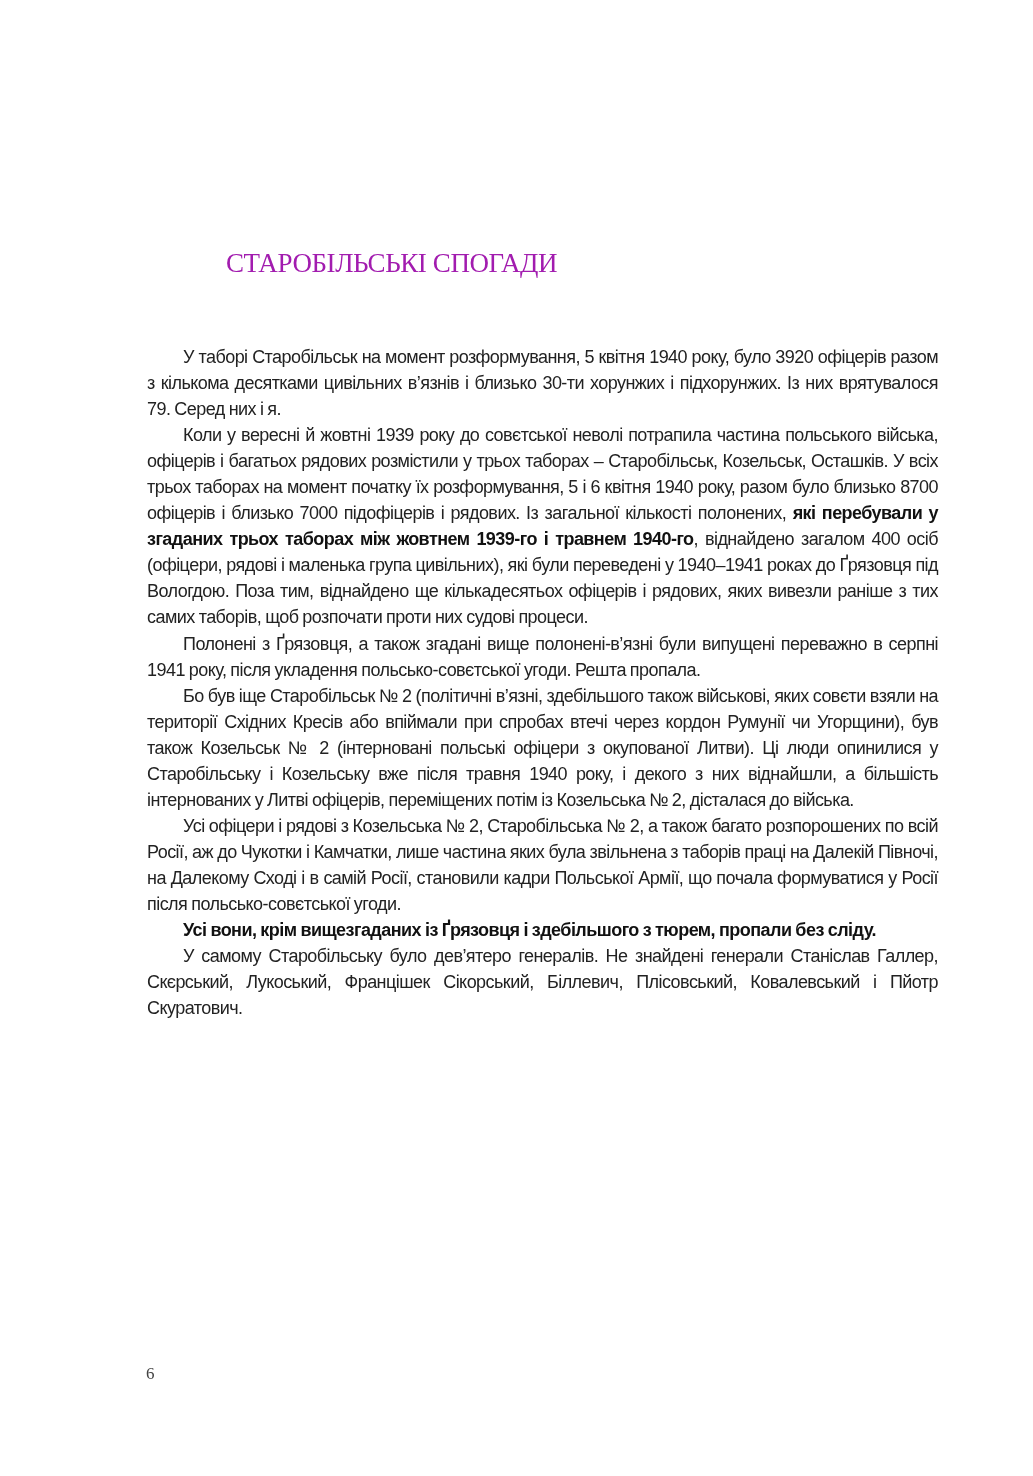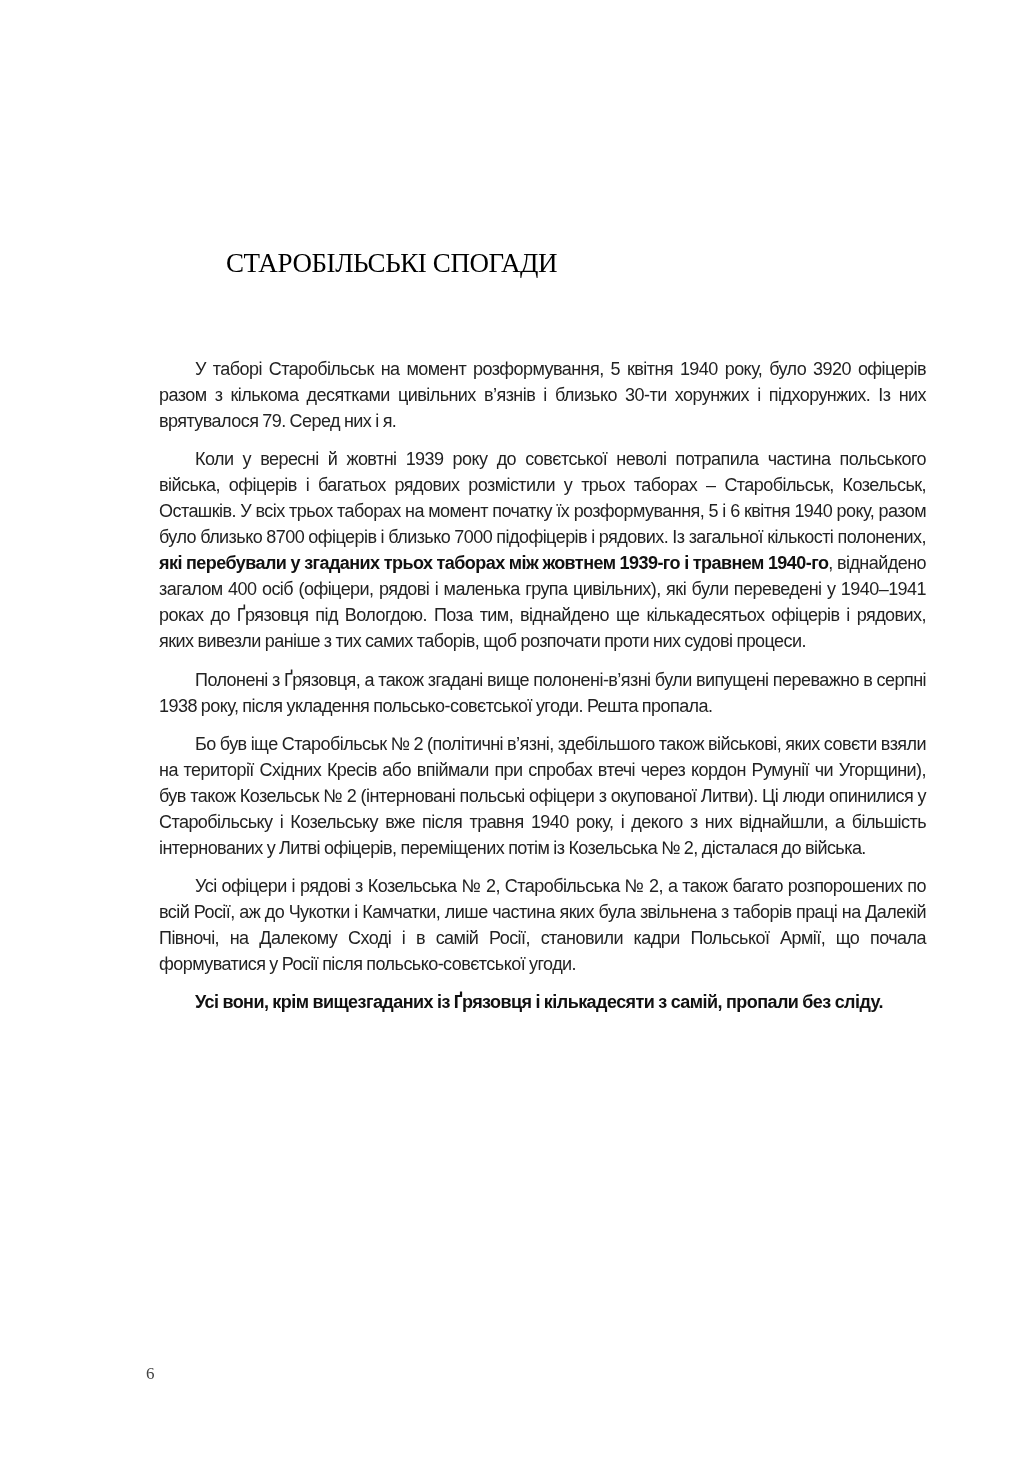--- a/index.html
+++ b/index.html
@@ -1,43 +1,44 @@
 <!DOCTYPE html>
 <html><head>
 <meta charset="utf-8">
 <style>
   html, body { margin: 0; padding: 0; background: #ffffff; }
   body { width: 1033px; height: 1476px; position: relative; overflow: hidden; }
   .page { position: absolute; left: 0; top: 0; width: 1033px; height: 1476px; background: #fff; }
   .title {
     position: absolute; left: 226px; top: 248px;
     font-family: "Liberation Serif", "DejaVu Serif", serif;
-    font-size: 27px; color: #000000; letter-spacing: -0.4px; margin: 0; font-weight: normal;
+    font-size: 27px; color: #a21caf; letter-spacing: -0.4px; margin: 0; font-weight: normal;
   }
   .body {
     position: absolute; left: 147px; top: 344px; width: 791px;
     font-family: "Liberation Sans", "DejaVu Sans", sans-serif;
     font-size: 18px; line-height: 26.05px; color: #222;
     letter-spacing: -0.55px; word-spacing: -0.5px;
   }
-  .body p { margin: 12px; text-indent: 36px; text-align: justify; }
+  .body p { margin: 0; text-indent: 36px; text-align: justify; }
   .body b { font-weight: bold; color: #111; }
   .pagenum {
     position: absolute; left: 146px; top: 1364px;
     font-family: "Liberation Serif", "DejaVu Serif", serif;
     font-size: 17px; color: #444;
   }
 </style>
 </head>
 <body>
 
 <div class="page">
   <h1 class="title">СТАРОБІЛЬСЬКІ СПОГАДИ</h1>
   <div class="body" id="body-text">
       <p><span>У таборі Старобільськ на момент розформування, 5 квітня 1940 року, було 3920 офіцерів разом з кількома десятками цивільних в’язнів і близько 30-ти хорунжих і підхорунжих. Із них врятувалося 79. Серед них і я.</span></p>
       <p><span>Коли у вересні й жовтні 1939 року до совєтської неволі потрапила частина польського війська, офіцерів і багатьох рядових розмістили у трьох таборах – Старобільськ, Козельськ, Осташків. У всіх трьох таборах на момент початку їх розформування, 5 і 6 квітня 1940 року, разом було близько 8700 офіцерів і близько 7000 підофіцерів і рядових. Із загальної кількості полонених, </span><b>які перебували у згаданих трьох таборах між жовтнем 1939-го і травнем 1940-го</b><span>, віднайдено загалом 400 осіб (офіцери, рядові і маленька група цивільних), які були переведені у 1940–1941 роках до Ґрязовця під Вологдою. Поза тим, віднайдено ще кількадесятьох офіцерів і рядових, яких вивезли раніше з тих самих таборів, щоб розпочати проти них судові процеси.</span></p>
-      <p><span>Полонені з Ґрязовця, а також згадані вище полонені-в’язні були випущені переважно в серпні 1938 року, після укладення польсько-совєтської угоди. Решта пропала.</span></p>
+      <p><span>Полонені з Ґрязовця, а також згадані вище полонені-в’язні були випущені переважно в серпні 1941 року, після укладення польсько-совєтської угоди. Решта пропала.</span></p>
       <p><span>Бо був іще Старобільськ № 2 (політичні в’язні, здебільшого також військові, яких совєти взяли на території Східних Кресів або впіймали при спробах втечі через кордон Румунії чи Угорщини), був також Козельськ № 2 (інтерновані польські офіцери з окупованої Литви). Ці люди опинилися у Старобільську і Козельську вже після травня 1940 року, і декого з них віднайшли, а більшість інтернованих у Литві офіцерів, переміщених потім із Козельська № 2, дісталася до війська.</span></p>
       <p><span>Усі офіцери і рядові з Козельська № 2, Старобільська № 2, а також багато розпорошених по всій Росії, аж до Чукотки і Камчатки, лише частина яких була звільнена з таборів праці на Далекій Півночі, на Далекому Сході і в самій Росії, становили кадри Польської Армії, що почала формуватися у Росії після польсько-совєтської угоди.</span></p>
-      <p><b>Усі вони, крім вищезгаданих із Ґрязовця і кількадесяти з самій, пропали без сліду.</b></p>
+      <p><b>Усі вони, крім вищезгаданих із Ґрязовця і здебільшого з тюрем, пропали без сліду.</b></p>
+      <p><span>У самому Старобільську було дев’ятеро генералів. Не знайдені генерали Станіслав Галлер, Скєрський, Лукоський, Францішек Сікорський, Біллевич, Плісовський, Ковалевський і Пйотр Скуратович.</span></p>
     </div>
   <div class="pagenum">6</div>
 </div>
 
 </body></html>

